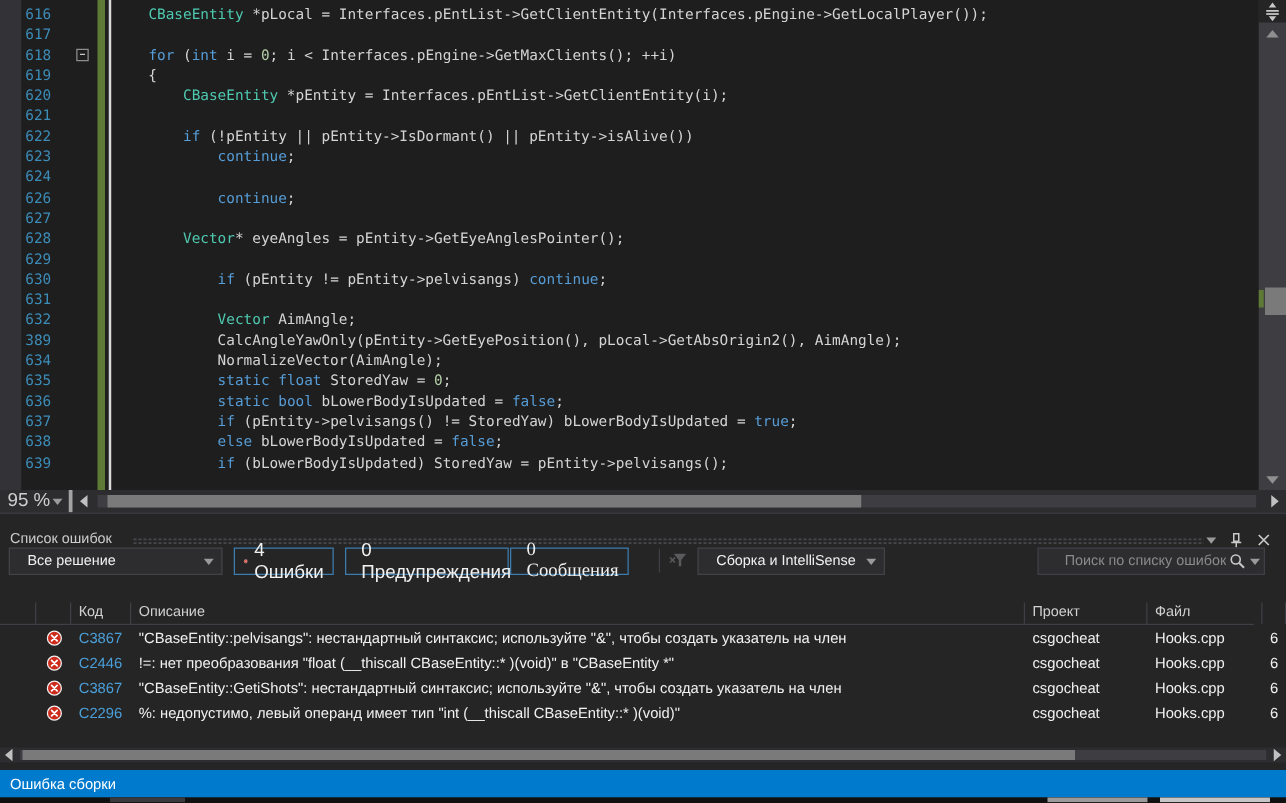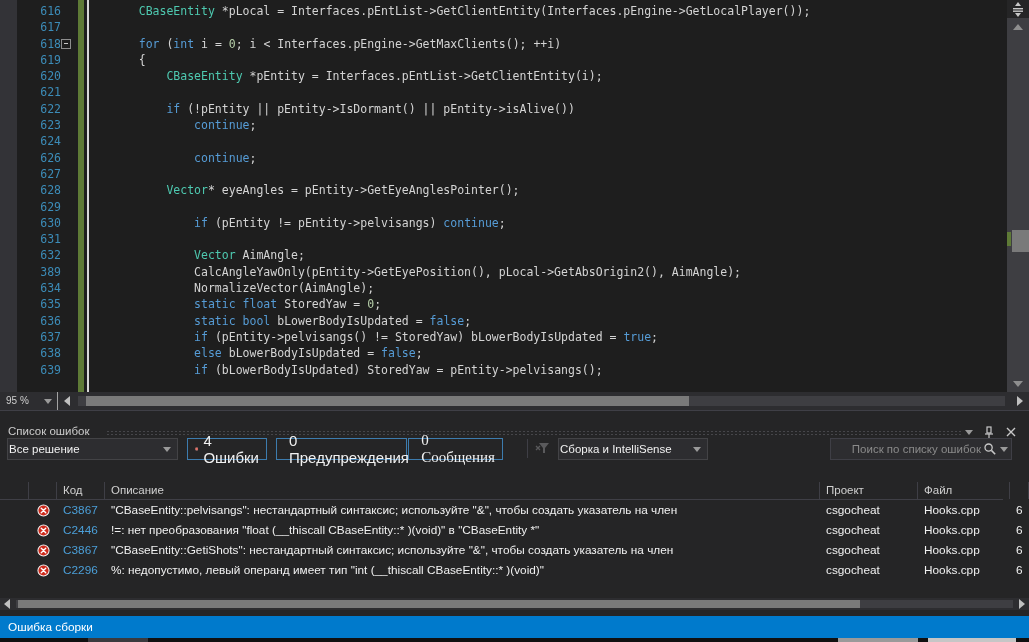--- a/index.html
+++ b/index.html
@@ -7,63 +7,63 @@
   .screen { position:relative; width:1029px; height:642px; background:#1E1E1E; overflow:hidden; }
 
   
   .editor { position:absolute; left:0; top:0; width:1029px; height:392px; background:#1E1E1E; }
   .bp-margin { position:absolute; left:0; top:0; width:17px; height:392px; background:#333337; }
   .track-bar { position:absolute; left:78px; top:0; width:6px; height:392px; background:#5E7A36; }
   .outline-line { position:absolute; left:87px; top:0; width:2px; height:392px; background:#D8D8D8; }
   .code-area { position:absolute; left:0; top:3px; width:1000px; }
   .line { position:relative; height:16.3px; line-height:16.3px; white-space:pre;
           font-family:"DejaVu Sans Mono",monospace; font-size:11.5px; }
-  .ln { display:inline-block; width:58px; padding-right:17px; text-align:right; color:#3C8CB8;margin-left:20px; }
+  .ln { display:inline-block; width:58px; padding-right:17px; text-align:right; color:#3C8CB8; }
   .codeline { display:inline-block; margin-left:33px; }
   .p { color:#D4D4D4; } .k { color:#569CD6; } .t { color:#4EC9B0; } .num { color:#B5CEA8; }
   .fold-box { position:absolute; left:61px; top:3px; width:10px; height:10px;
               border:1px solid #8E8E8E; background:#1E1E1E; }
   .fold-box::after { content:""; position:absolute; left:2px; right:2px; top:3.5px; height:1px; background:#C8C8C8; }
 
   
   .vscroll { position:absolute; right:0; top:0; width:22px; height:392px; background:#3E3E42; }
   .split-handle { position:absolute; left:0; top:0; width:22px; height:18px; background:#252526;
                   display:flex; align-items:center; justify-content:center; }
   .v-up { position:absolute; left:6px; top:24px; width:0; height:0;
           border-left:5px solid transparent; border-right:5px solid transparent; border-bottom:6px solid #8F8F8F; }
   .v-down { position:absolute; left:6px; top:381px; width:0; height:0;
           border-left:5px solid transparent; border-right:5px solid transparent; border-top:6px solid #8F8F8F; }
   .v-thumb { position:absolute; left:5px; top:230px; width:17px; height:22px; background:#7A7A7A; }
   .v-marker { position:absolute; left:0; top:232px; width:4px; height:14px; background:#5E7A36; }
 
   
   .editor-hrow { position:absolute; left:0; top:392px; width:1029px; height:18px; background:#2D2D30; }
   .zoom-combo { position:absolute; left:0; top:0; width:58px; height:18px; color:#CFCFCF;
-                font-size:10px; line-height:18px; padding-left:6px; background:#2D2D30; border-right:1px solid #a3a3a3; }
+                font-size:15px; line-height:18px; padding-left:6px; background:#2D2D30; border-right:3px solid #a3a3a3; }
   .zoom-combo .tri-down { position:absolute; right:5px; top:7px; }
   .tri-down { width:0; height:0; border-left:4px solid transparent; border-right:4px solid transparent; border-top:5px solid #9A9A9A; }
   .tri-left { width:0; height:0; border-top:5px solid transparent; border-bottom:5px solid transparent; border-right:6px solid #C0C0C0; }
   .tri-right { width:0; height:0; border-top:5px solid transparent; border-bottom:5px solid transparent; border-left:6px solid #C0C0C0; }
   .h-left { position:absolute; left:64px; top:4px; }
   .h-right { position:absolute; right:6px; top:4px; }
   .h-track { position:absolute; left:78px; right:24px; top:4px; height:10px; background:#3E3E42; }
   .h-thumb { position:absolute; left:86px; top:4px; width:603px; height:10px; background:#7A7A7A; }
 
   
   .panel { position:absolute; left:0; top:410px; width:1029px; height:206px; background:#252526; border-top:1px solid #3F3F46; }
   .panel-title-row { position:absolute; left:0; top:12px; width:1029px; height:18px; }
   .panel-title { position:absolute; left:8px; top:2px; font-size:11.5px; color:#CCCCCC; }
   .drag-dots { position:absolute; left:106px; right:66px; top:7px; height:6px;
                background-image:radial-gradient(#46464A 1px, transparent 1px); background-size:4px 3px; }
   .title-icon { position:absolute; top:2px; width:16px; height:14px; display:flex; align-items:center; justify-content:center; cursor:pointer; }
   .ti-chevron { right:52px; } .ti-pin { right:32px; } .ti-close { right:10px; }
 
   .toolbar { position:absolute; left:0; top:24px; width:1029px; height:28px; }
   .combo { position:absolute; top:3px; height:22px; background:#2D2D30; border:1px solid #434346;
-           color:#F1F1F1; font-size:11.5px; line-height:20px; padding-left:1px; }
+           color:#F1F1F1; font-size:11.5px; line-height:20px; padding-left:14px; }
   .combo .tri-down { position:absolute; right:6px; top:8px; }
   .combo-scope { left:7px; width:171px; }
   .combo-source { left:558px; width:150px; }
   .filter-btn { position:absolute; top:3px; height:22px; border:1px solid #3D7CAE; background:#252526;
                 color:#F1F1F1; font-size:15px; display:flex; align-items:center; gap:5px; padding:0 7px; cursor:pointer; }
   .fb-errors { left:187px; width:80px; } .fb-warnings { left:276px; width:131px; } .fb-messages { left:408px; width:95px;font-family:Liberation Serif, serif; }
   .tb-sep { position:absolute; left:527px; top:4px; width:1px; height:19px; background:#3F3F46; }
   .filter-icon-box { position:absolute; left:535px; top:6px; width:18px; height:16px; }
   .search-box { position:absolute; left:830px; top:3px; width:182px; height:22px; background:#2D2D30;
                 border:1px solid #3F3F46; }

